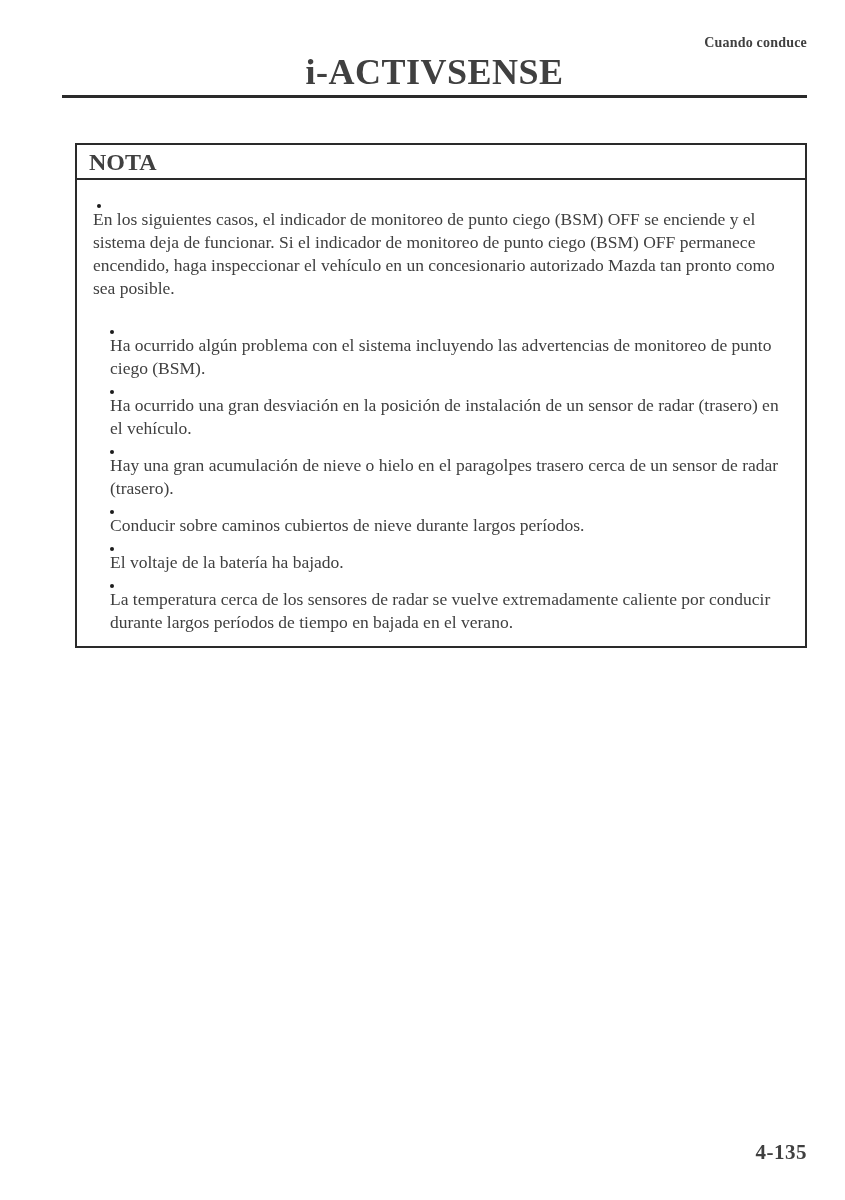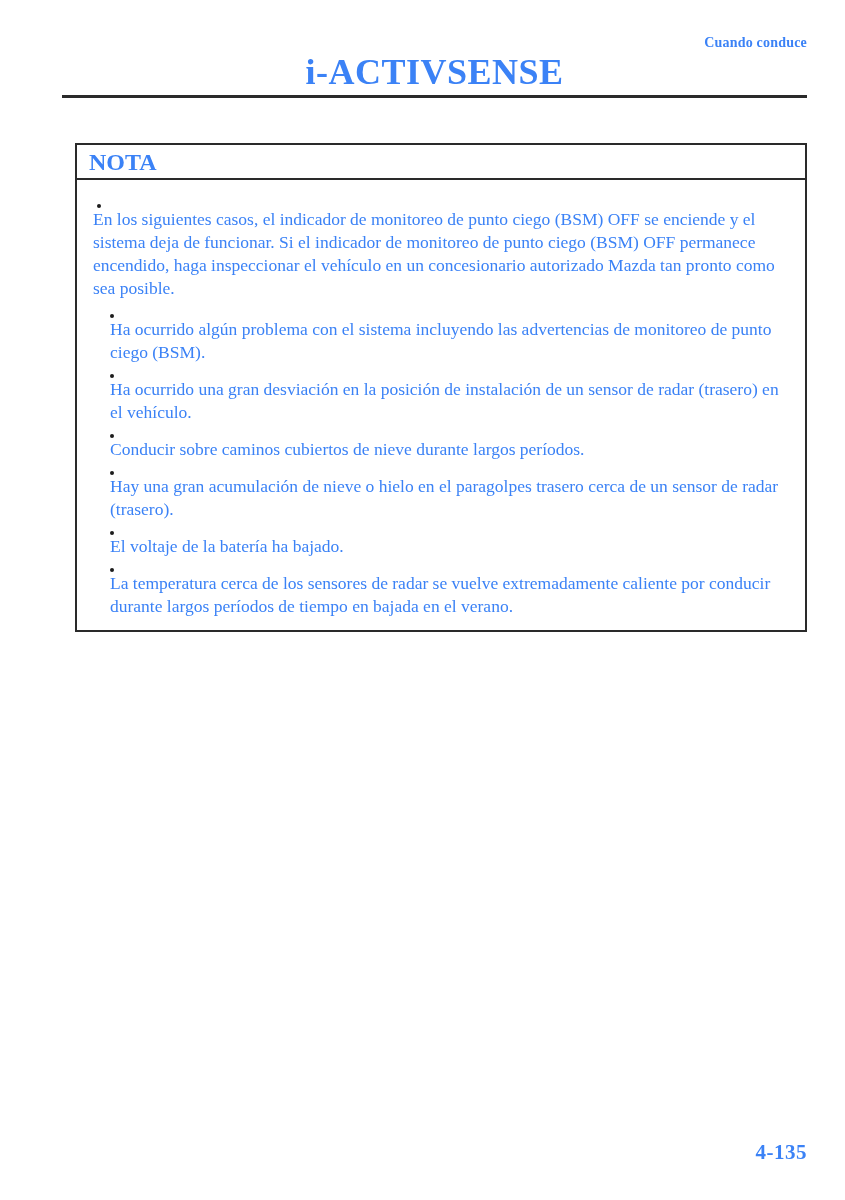--- a/index.html
+++ b/index.html
@@ -6,21 +6,21 @@
     margin: 0;
     padding: 0;
     background: #ffffff;
   }
   .page {
     position: relative;
     width: 845px;
     height: 1200px;
     background: #ffffff;
     font-family: "Liberation Serif", serif;
-    color: #3b82f6;
+    color: #404040;
     overflow: hidden;
   }
 
   
   .header {
     position: absolute;
     top: 34px;
     left: 62px;
     width: 745px;
     text-align: right;
@@ -89,21 +89,21 @@
     width: 4px;
     height: 4px;
     border-radius: 50%;
     background: #1c1c1c;
     margin-top: 10px;
   }
   .lvl1 > li > .bullet-dot { margin-left: 4px; margin-right: 13px; }
   .lvl1 > li > .bullet-text { flex: 1 1 auto; }
 
   ul.lvl2 {
-    margin-top: 4px;
+    margin-top: 20px;
     margin-left: 17px;
   }
   ul.lvl2 > li > .bullet-dot { margin-left: 0; margin-right: 12px; }
   ul.lvl2 > li > .bullet-text { flex: 1 1 auto; }
 
   
   .page-number {
     position: absolute;
     top: 1140px;
     left: 62px;
@@ -138,25 +138,25 @@
         <li>
           <span class="bullet-dot"></span>
           <span class="bullet-text">Ha ocurrido algún problema con el sistema incluyendo las advertencias de monitoreo de punto ciego (BSM).</span>
         </li>
         <li>
           <span class="bullet-dot"></span>
           <span class="bullet-text">Ha ocurrido una gran desviación en la posición de instalación de un sensor de radar (trasero) en el vehículo.</span>
         </li>
         <li>
           <span class="bullet-dot"></span>
-          <span class="bullet-text">Conducir sobre caminos cubiertos de nieve durante largos períodos.</span>
+          <span class="bullet-text">Hay una gran acumulación de nieve o hielo en el paragolpes trasero cerca de un sensor de radar (trasero).</span>
         </li>
         <li>
           <span class="bullet-dot"></span>
-          <span class="bullet-text">Hay una gran acumulación de nieve o hielo en el paragolpes trasero cerca de un sensor de radar (trasero).</span>
+          <span class="bullet-text">Conducir sobre caminos cubiertos de nieve durante largos períodos.</span>
         </li>
         <li>
           <span class="bullet-dot"></span>
           <span class="bullet-text">El voltaje de la batería ha bajado.</span>
         </li>
         <li>
           <span class="bullet-dot"></span>
           <span class="bullet-text">La temperatura cerca de los sensores de radar se vuelve extremadamente caliente por conducir durante largos períodos de tiempo en bajada en el verano.</span>
         </li>
       </ul>

